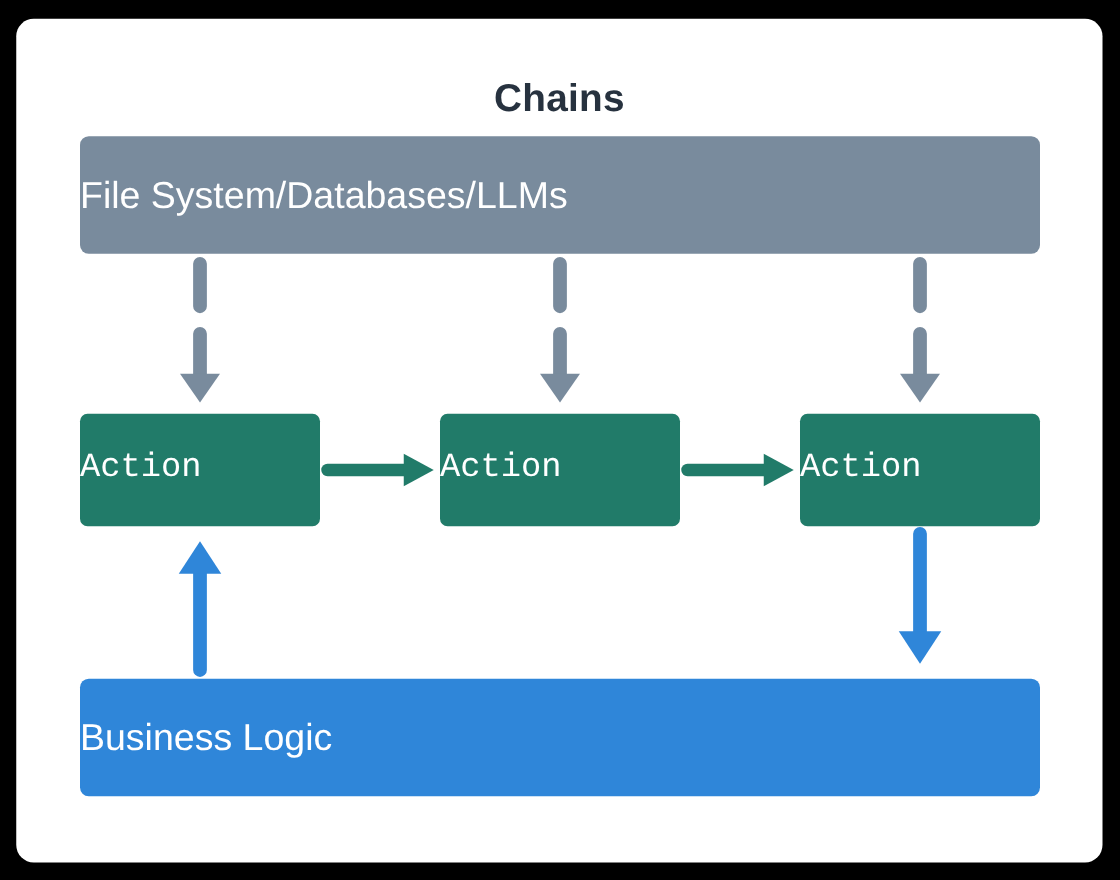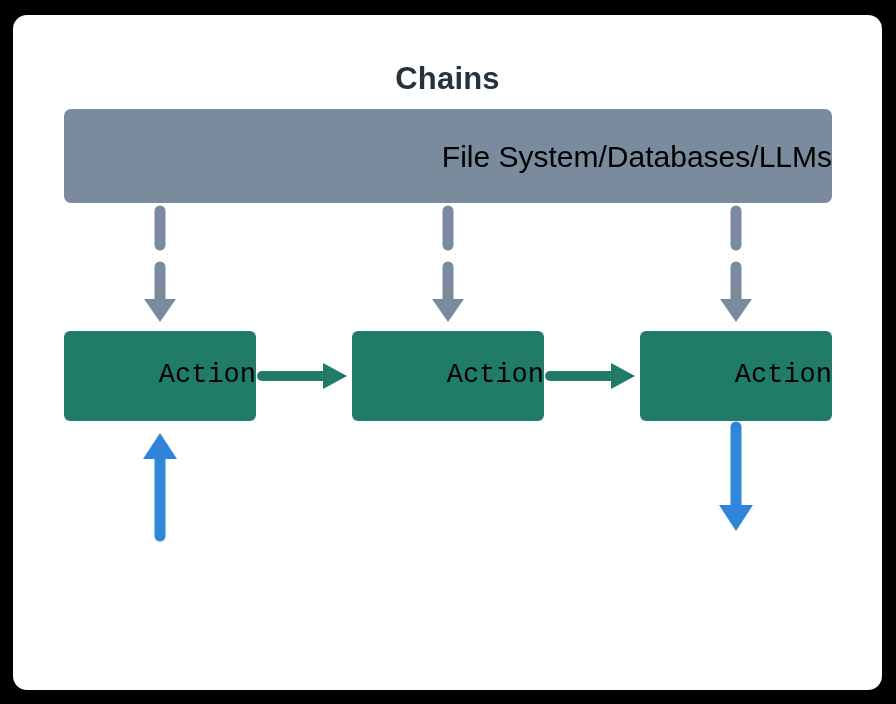--- a/index.html
+++ b/index.html
@@ -43,22 +43,22 @@
     color: #27323f;
     letter-spacing: 0.2px;
   }
 
   
   .node {
     position: absolute;
     box-sizing: border-box;
     display: flex;
     align-items: center;
-    justify-content: flex-end;
-    color: #000000;
+    justify-content: flex-start;
+    color: #ffffff;
     border-radius: 6px;
     text-align: center;
     line-height: 1.1;
   }
 
   .node.resource {
     background: #798b9d;
     left: 51px;
     top: 94px;
     width: 768px;
@@ -117,20 +117,23 @@
     </div>
 
     <div class="node action action-2">
       <span>Action</span>
     </div>
 
     <div class="node action action-3">
       <span>Action</span>
     </div>
 
+    <div class="node logic">
+      <span>Business Logic</span>
+    </div>
 
     <svg class="arrows" viewBox="0 0 869 675" width="869" height="675">
 
       <g>
         <line x1="147" y1="196" x2="147" y2="285" stroke="#798b9d" stroke-width="11" stroke-linecap="round" stroke-dasharray="34 22"></line>
         <polygon points="131,284 163,284 147,307" fill="#798b9d"></polygon>
       </g>
 
       <g>
         <line x1="435" y1="196" x2="435" y2="285" stroke="#798b9d" stroke-width="11" stroke-linecap="round" stroke-dasharray="34 22"></line>

